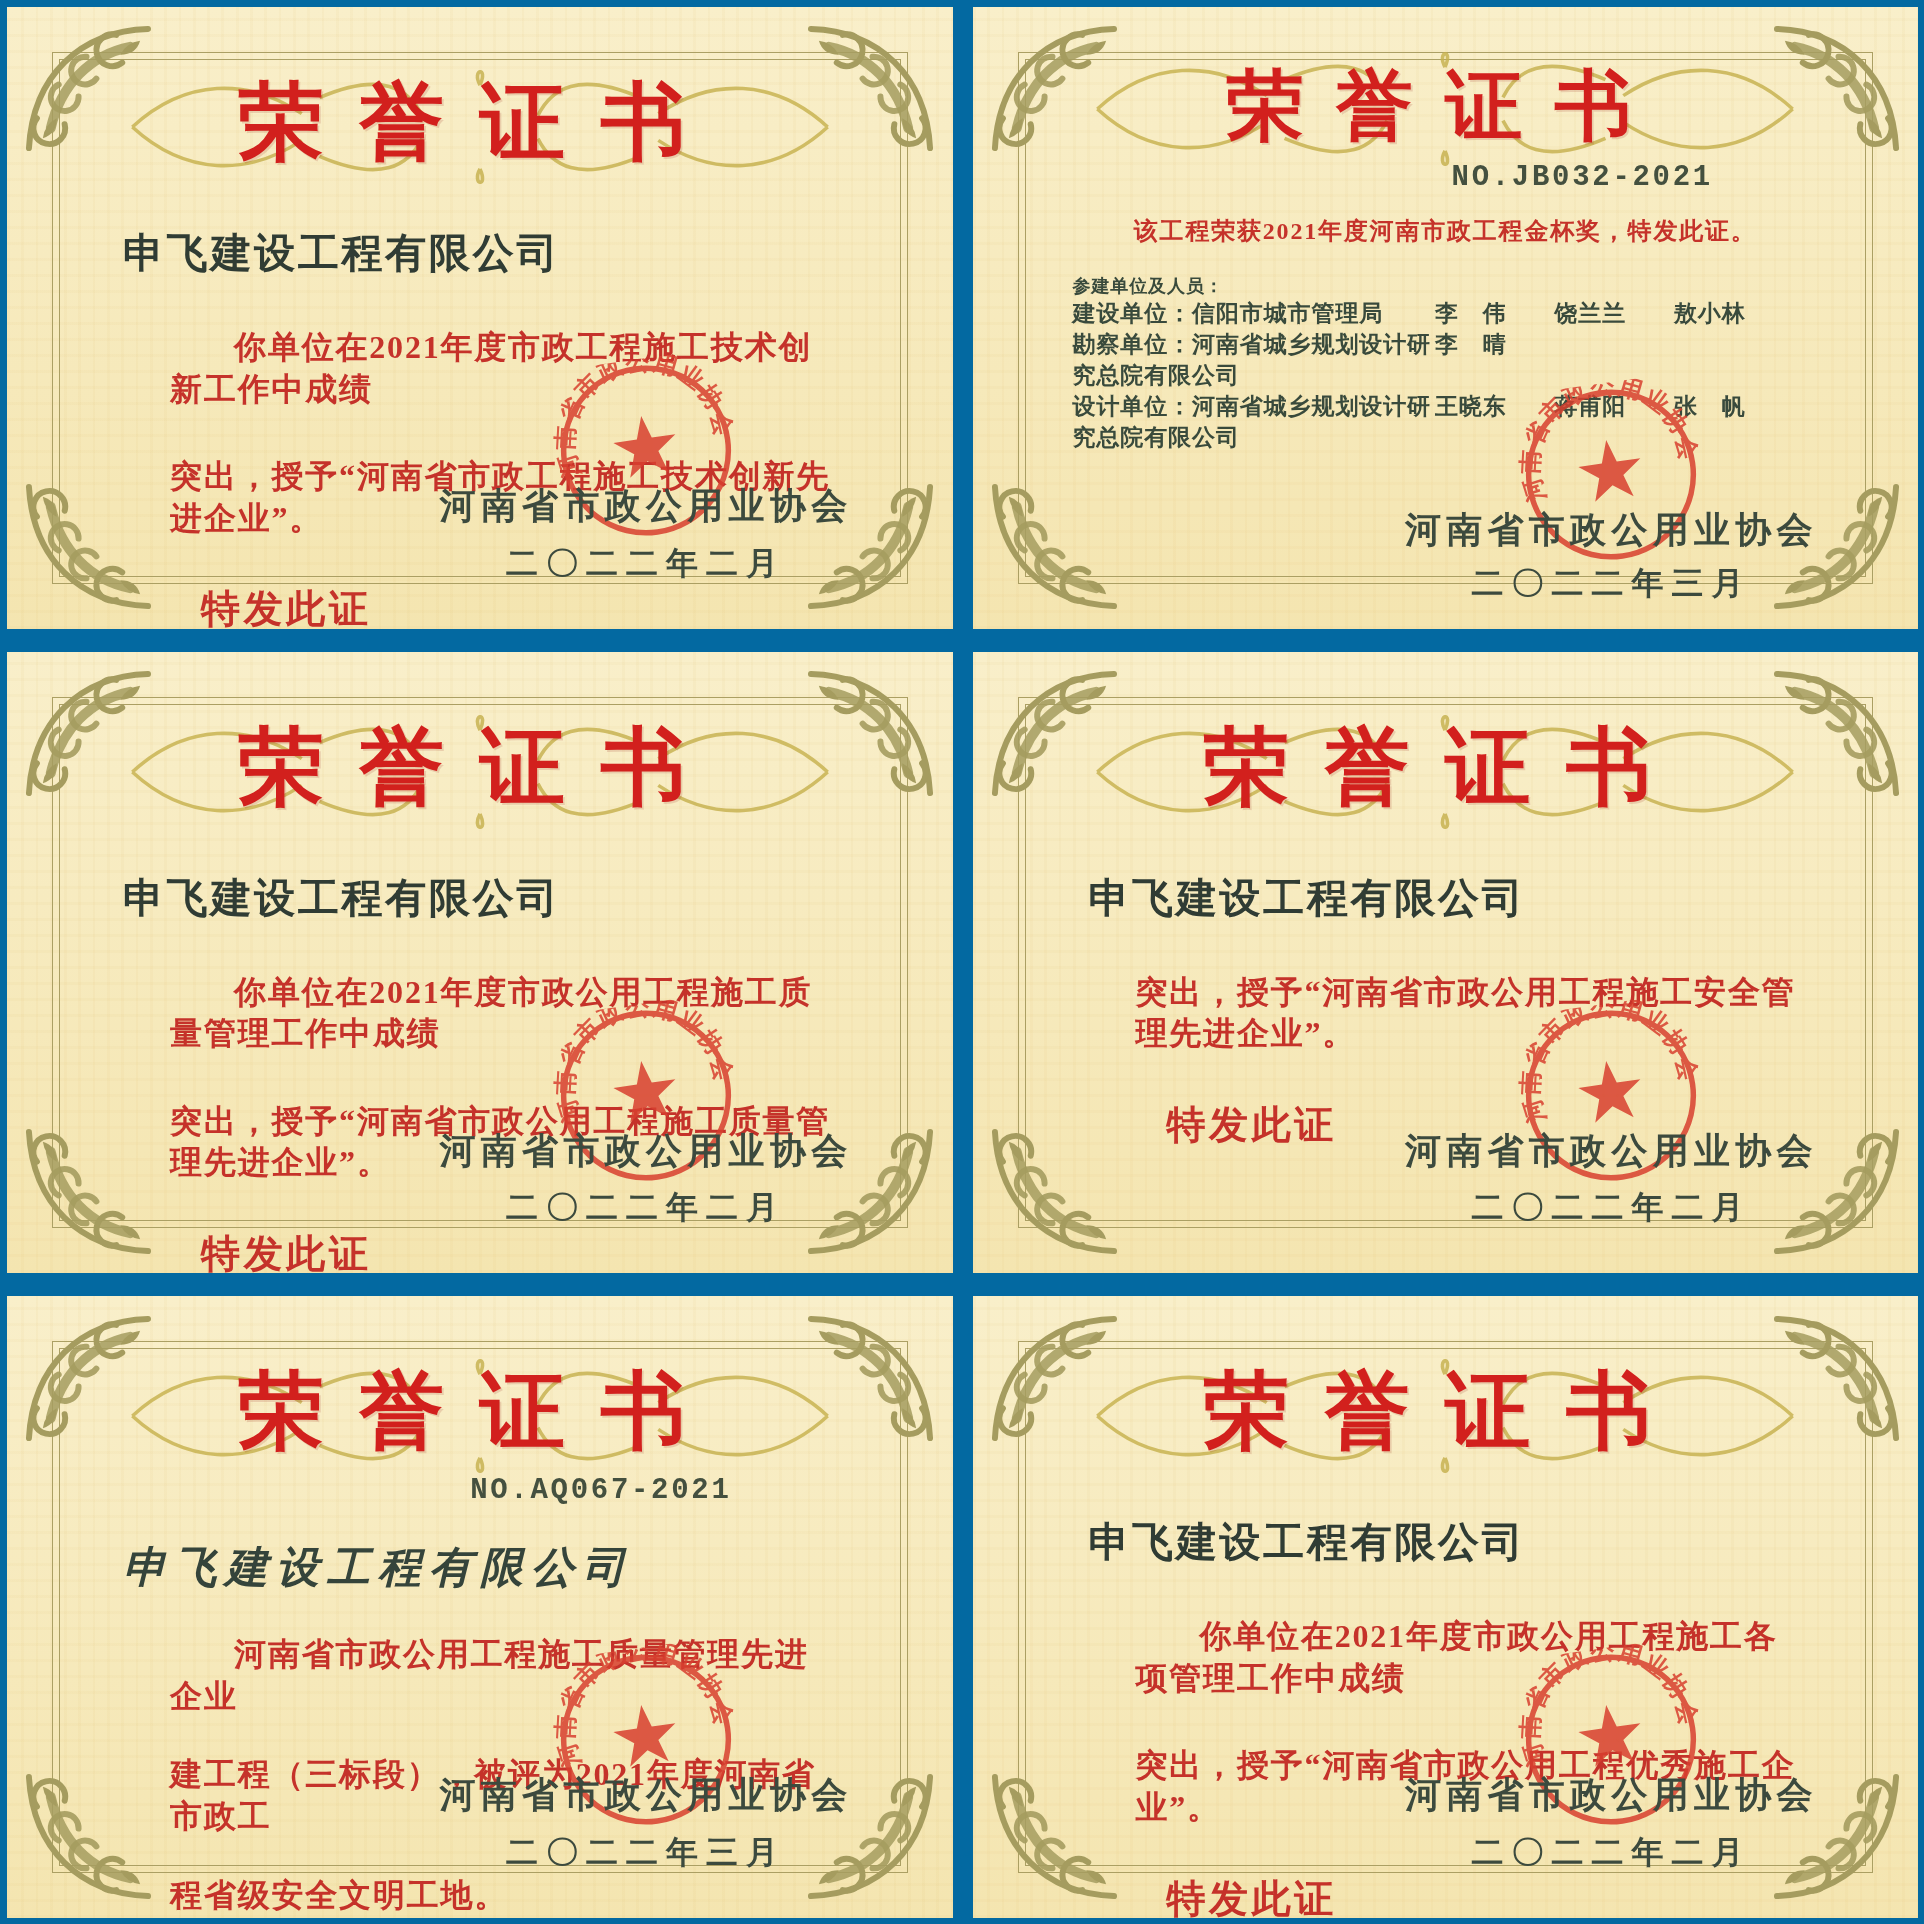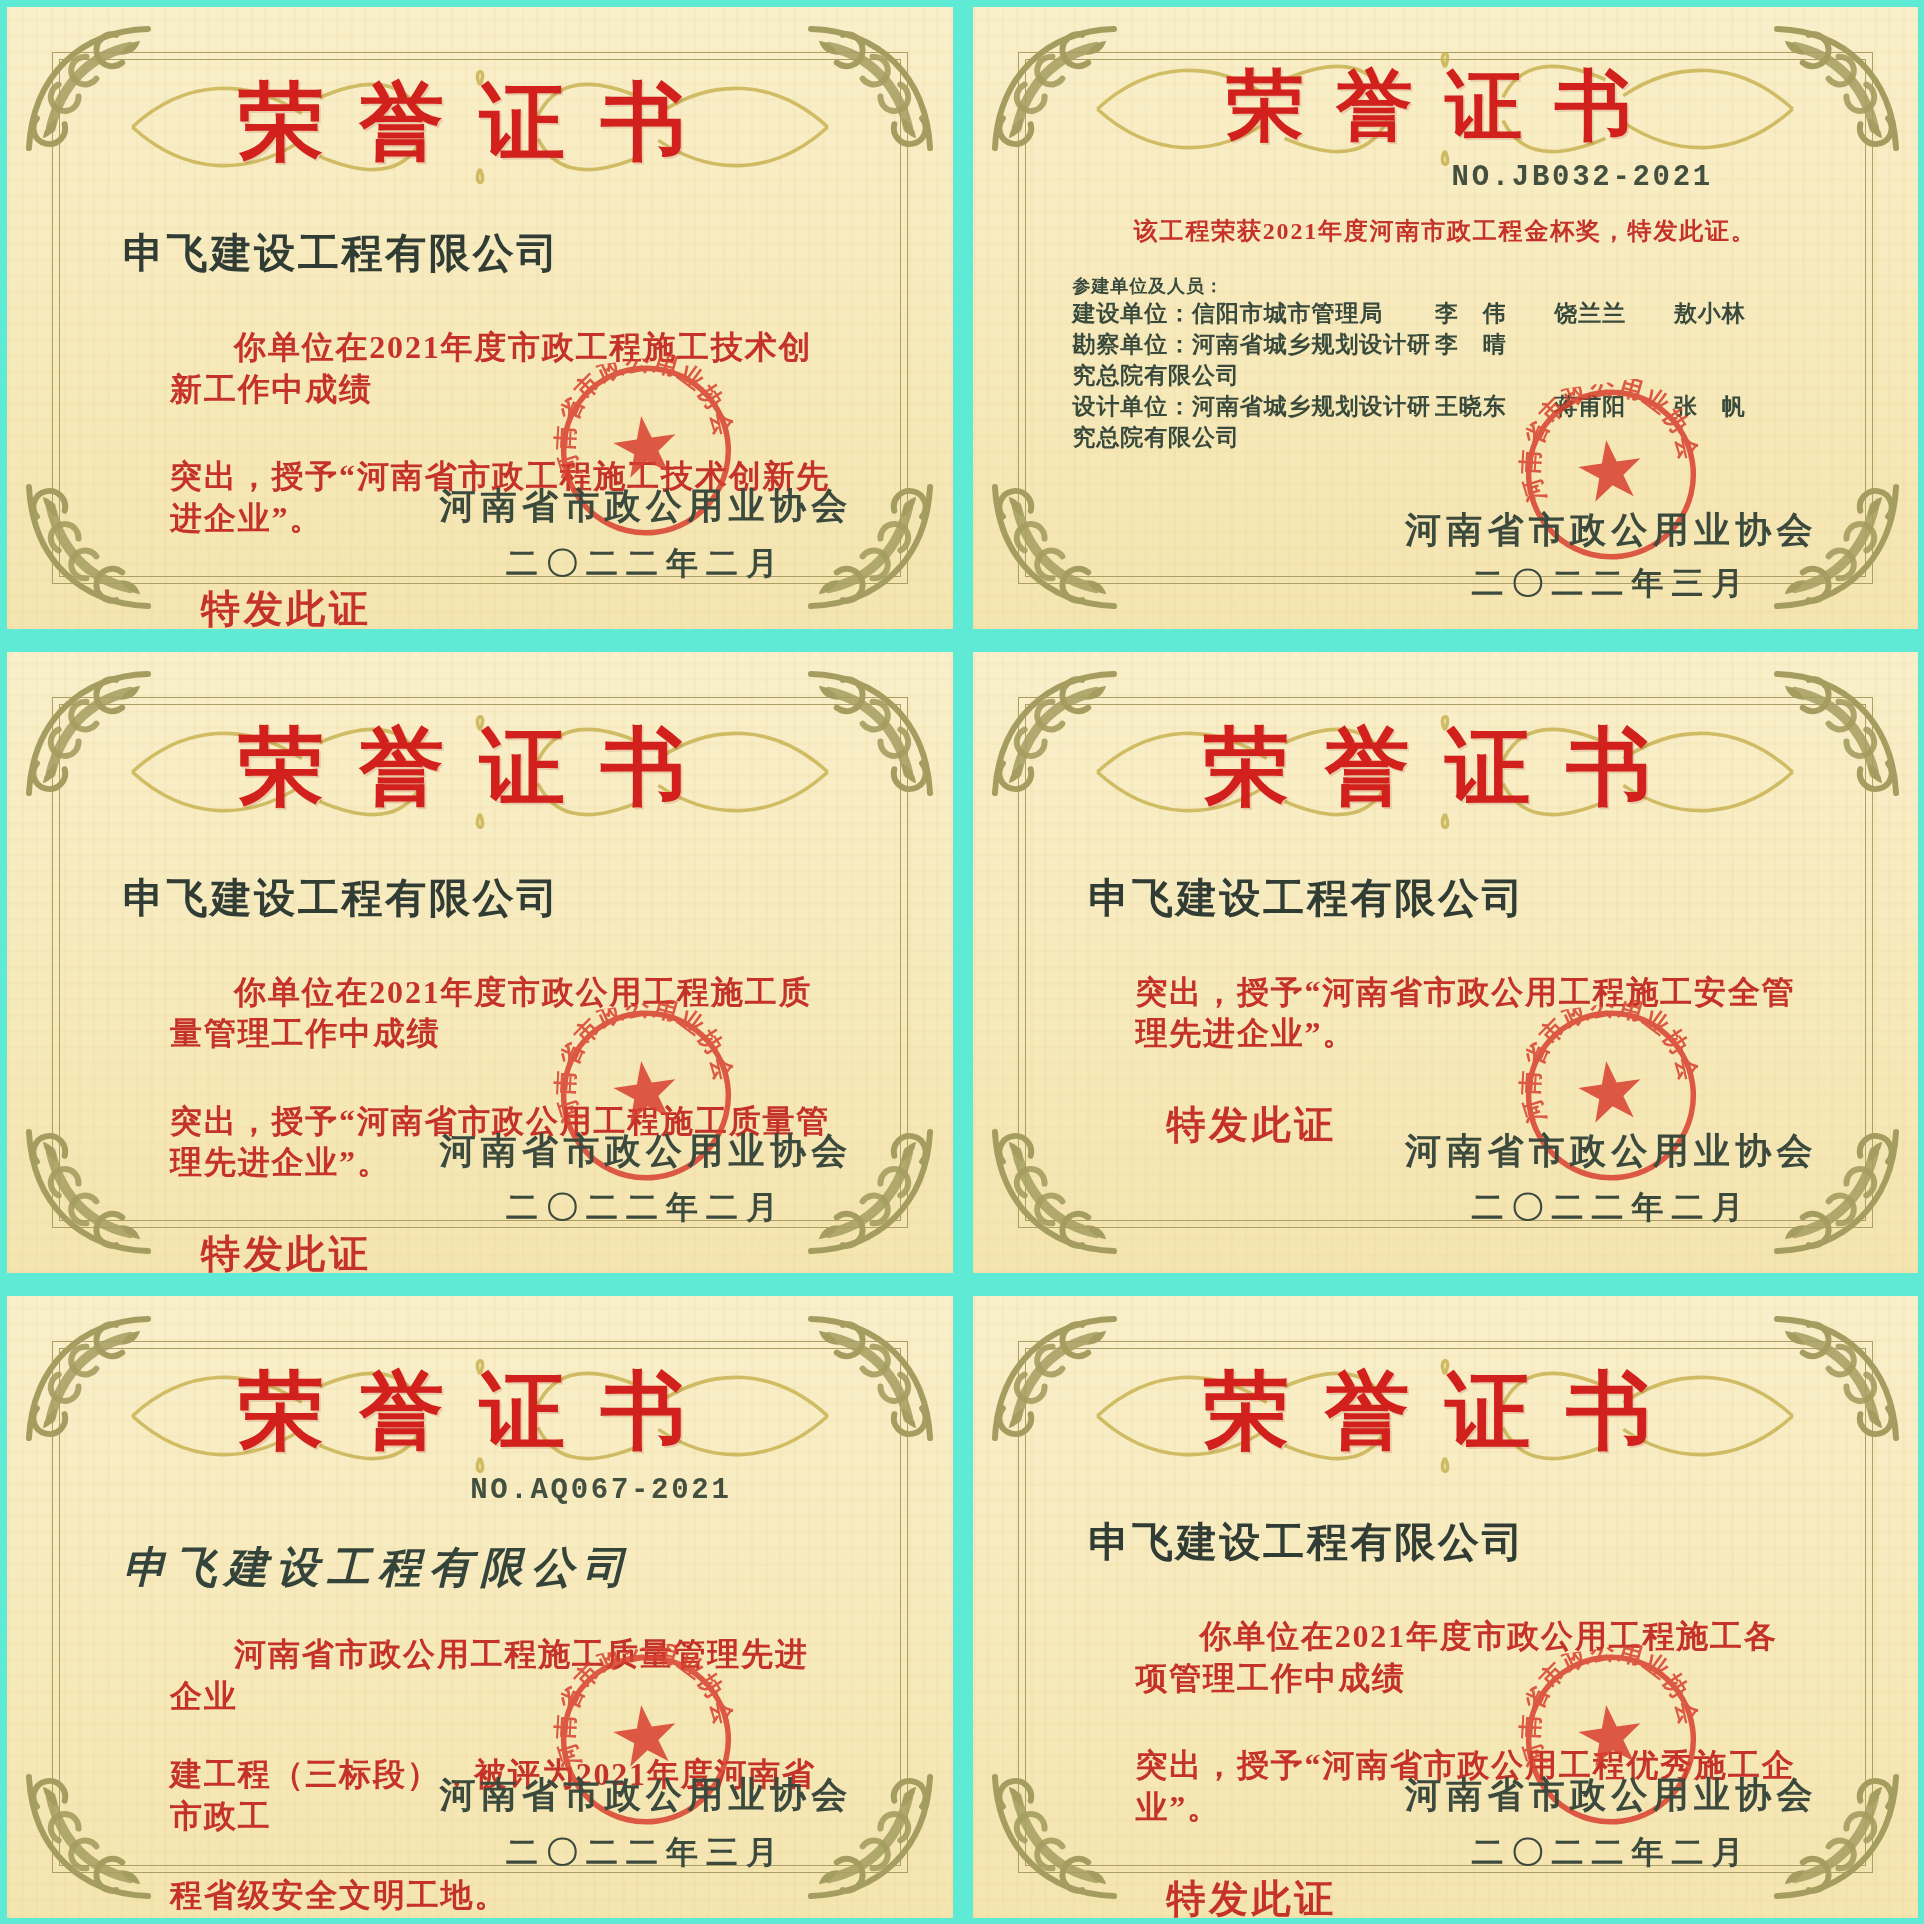--- a/index.html
+++ b/index.html
@@ -1,20 +1,20 @@
 <!DOCTYPE html>
 <html style="font-size:14.3px"><head>
 <meta charset="utf-8">
 <style>
   html,body{margin:0;padding:0;background:#ffffff;}
   body{width:1925px;height:1925px;font-family:"Liberation Serif","DejaVu Serif",serif;}
   .sheet{
     width:1925px;height:1925px;box-sizing:border-box;padding:7.1px;
     display:grid;grid-template-columns:1fr 1fr;grid-template-rows:1fr 1fr 1fr;
-    gap:23px 20px;background:#5eead4;
+    gap:23px 20px;background:#0369a1;
   }
   .cert{
     position:relative;overflow:hidden;box-sizing:border-box;
     background-image:
       repeating-linear-gradient(90deg, rgba(212,170,80,0.06) 0 2.7px, rgba(255,255,255,0) 2.7px 14.3px),
       repeating-linear-gradient(0deg, rgba(212,170,80,0.05) 0 2.7px, rgba(255,255,255,0) 2.7px 16px),
       linear-gradient(180deg,#f9efca,#f4e5b0);
   }
   .frame{position:absolute;inset:52px;border:1.8px solid #ab9f63;pointer-events:none;}
   .frame::before{content:"";position:absolute;inset:-8px;border:1.8px solid #ab9f63;}

